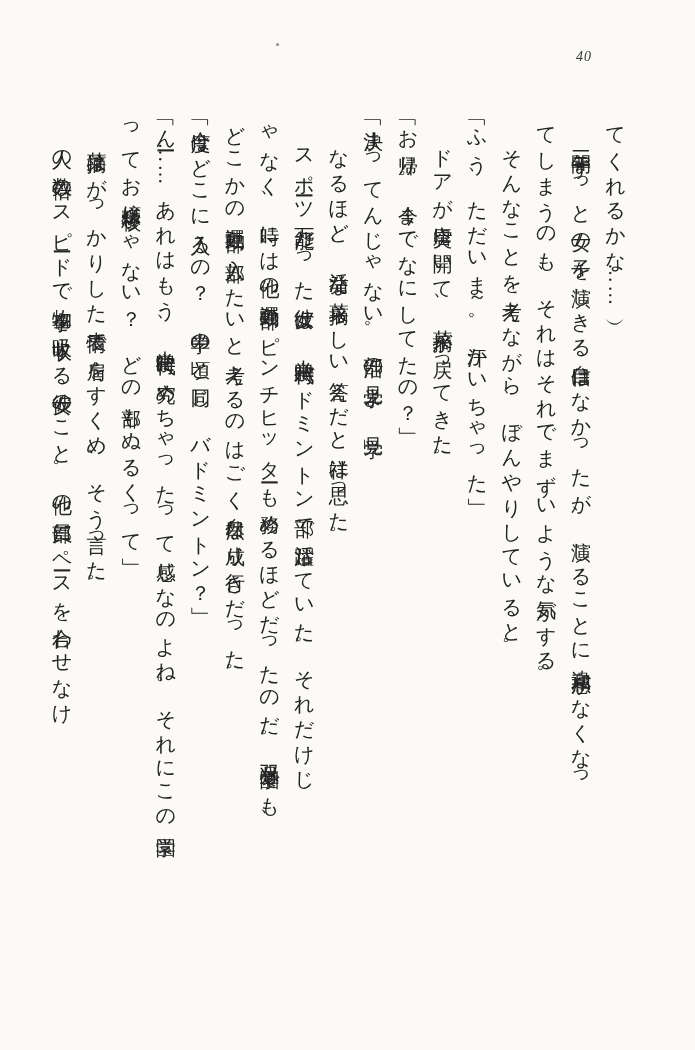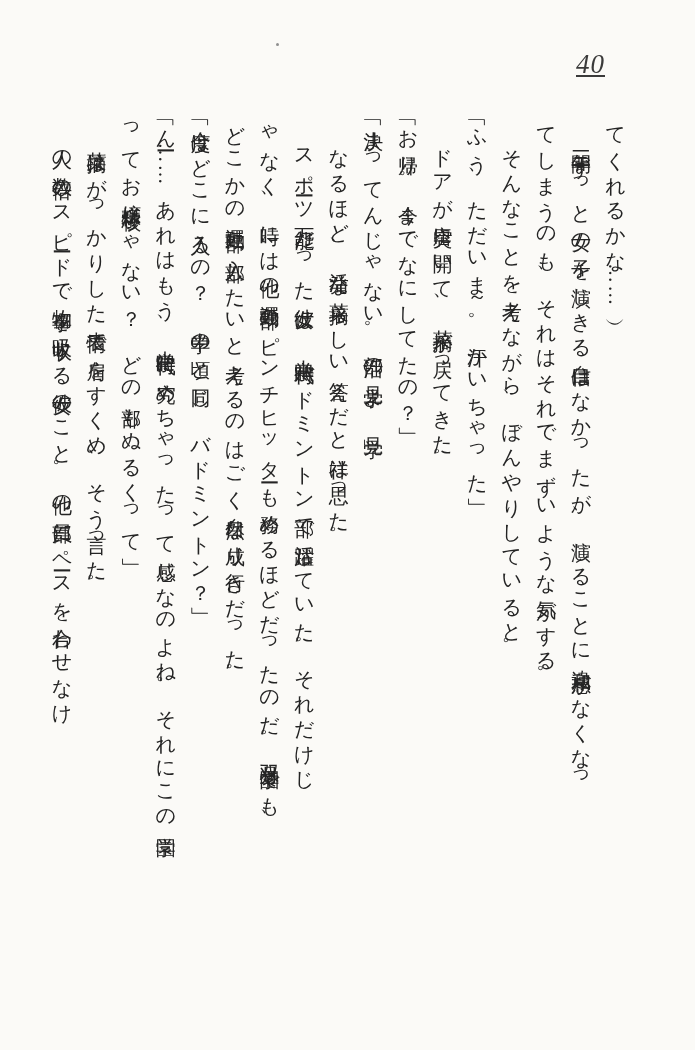--- a/index.html
+++ b/index.html
@@ -16,25 +16,24 @@
     position: relative;
     width: 695px;
     height: 1050px;
     font-family: "Liberation Serif", "DejaVu Serif", serif;
     color: #242424;
   }
   .page-number {
     position: absolute;
     top: 49px;
     left: 576px;
-    font-size: 27px;
+    font-size: 14px;
     font-style: italic;
     color: #3a3a3a;
     letter-spacing: 1px;
-    text-decoration: underline;
   }
   .speck {
     position: absolute;
     left: 276px;
     top: 43px;
     width: 3px;
     height: 3px;
     border-radius: 50%;
     background: #8f8f8f;
   }

